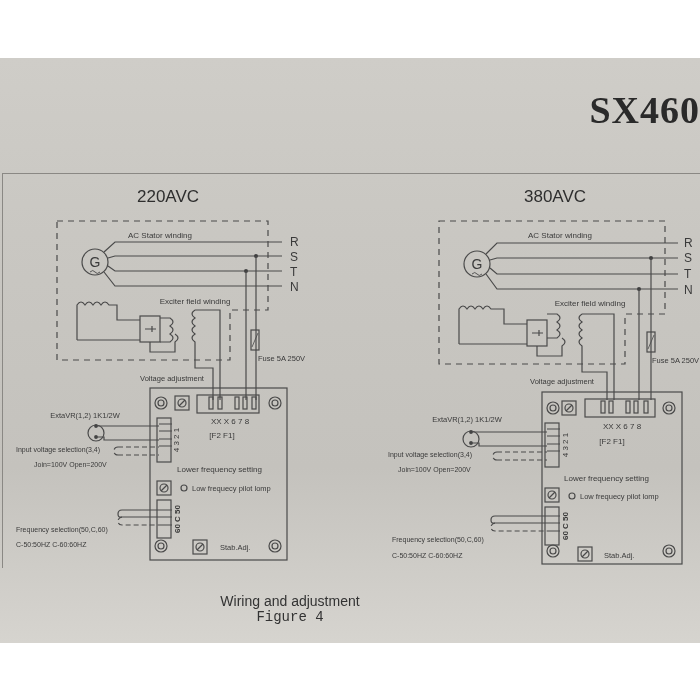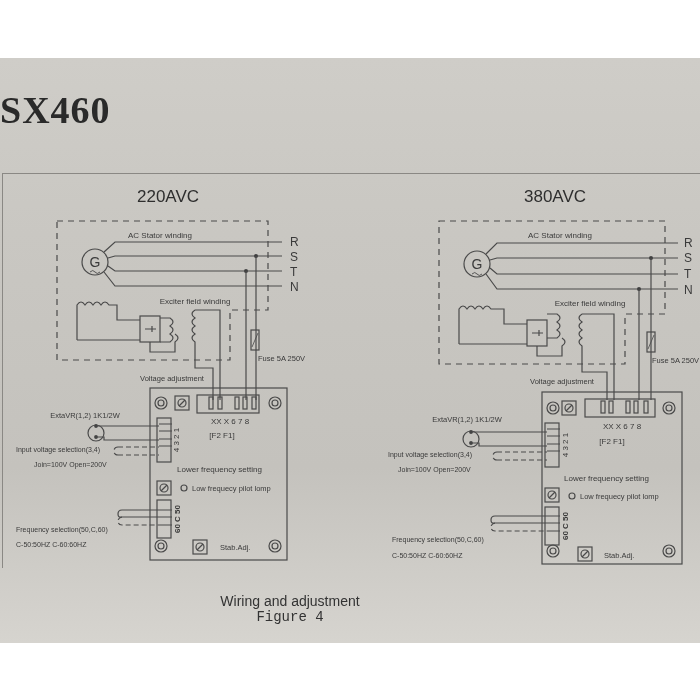--- a/index.html
+++ b/index.html
@@ -1,19 +1,19 @@
 <!DOCTYPE html>
 <html><head>
   <meta charset="utf-8">
   <style>
     html, body { margin:0; padding:0; background:#ffffff; }
     body { width:700px; height:700px; position:relative; overflow:hidden; font-family:"Liberation Sans", sans-serif; }
     .paper { position:absolute; left:0; top:58px; width:700px; height:585px;
       background: linear-gradient(180deg, #cfcdc8 0%, #c9c7c2 30%, #c4c2bd 70%, #d6d4cf 100%); }
-    .title { position:absolute; left:0; width:700px; top:88px; text-align:left;
+    .title { position:absolute; left:0; width:700px; top:88px; text-align:right;
       font-family:"Liberation Serif", serif; font-weight:bold; font-size:38px; color:#2a2a2a; letter-spacing:1px; }
     .frame { position:absolute; left:2px; top:173px; width:710px; height:1px; background:#8a8884; }
     .frame-left { position:absolute; left:2px; top:173px; width:1px; height:395px; background:#8a8884; }
     svg.diagram { position:absolute; left:0; top:0; }
     .caption { position:absolute; left:0; width:580px; text-align:center; color:#333; font-size:14px; }
   </style>
 </head>
 <body>
 
 <div class="paper"></div>

